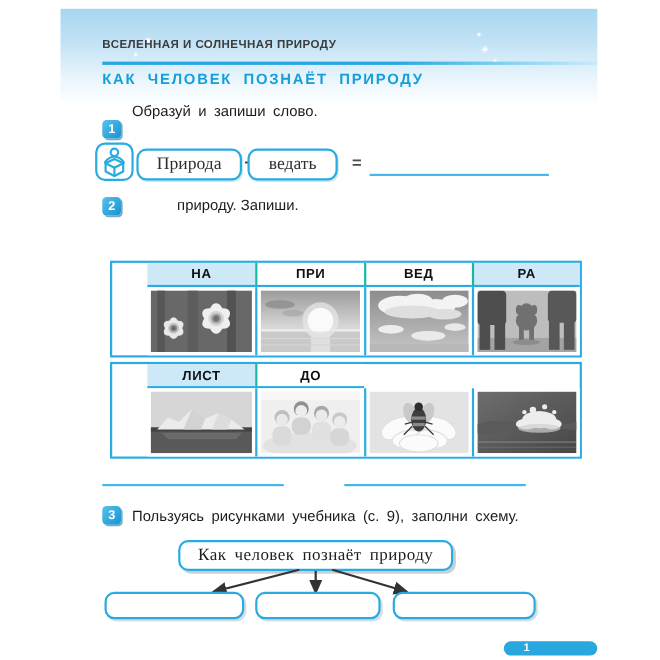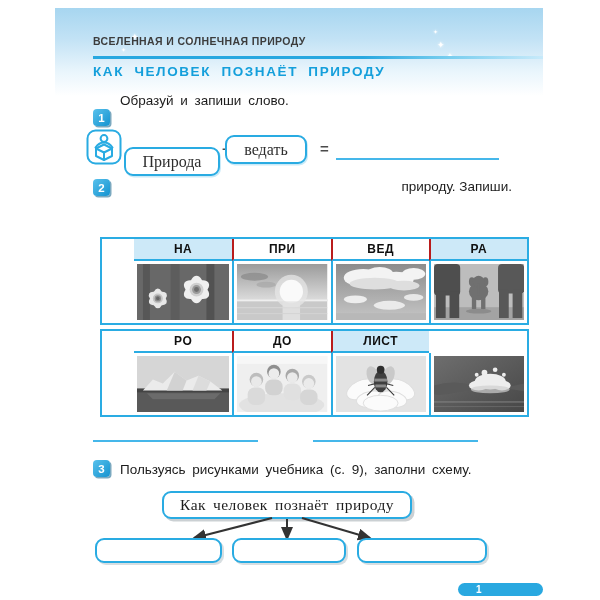--- a/index.html
+++ b/index.html
@@ -25,25 +25,25 @@
   .helper-icon{position:absolute;left:86px;top:129px;width:36px;height:36px;}
   .word-box{position:absolute;height:25px;border:2.5px solid #29abe2;border-radius:9px;background:#fff;
     display:flex;align-items:center;justify-content:center;
     font-family:"Liberation Serif",serif;font-size:16px;color:#2e2e2e;
     box-shadow:1px 1.5px 0 rgba(41,171,226,.25);}
   .op{position:absolute;font-size:15px;color:#4a4a4a;font-weight:bold;}
   .blank-line{position:absolute;height:0;border-bottom:2px solid #45b7ea;}
   
   .para{position:absolute;left:120px;top:177px;width:392px;font-size:13.5px;line-height:19.5px;color:#1c1c1c;}
   .para .jline{text-align:justify;text-align-last:justify;}
-  .para .jline-last{text-align:right;}
+  .para .jline-last{text-align:left;margin-left:41px;}
   
   .w-table{position:absolute;width:393px;border:2px solid #2aace3;background:#fff;padding-left:32px;}
   .w-row{display:grid;grid-template-columns:repeat(4,1fr);}
-  .hdr-cell{height:20px;border-bottom:2px solid #2aace3;border-left:2px solid #b91c1c;
+  .hdr-cell{height:20px;border-bottom:2px solid #2aace3;border-left:2px solid #14b8a6;
     display:flex;align-items:center;justify-content:center;
     font-size:12px;font-weight:bold;color:#101010;letter-spacing:.5px;background:#fff;}
   .hdr-cell:first-child{border-left:none;}
   .hdr-cell.hl{background:#cde9f8;}
   .img-cell{height:62px;border-left:2px solid #2aace3;padding:3px;box-sizing:border-box;display:flex;background:#fff;}
   .img-cell:first-child{border-left:none;}
   .img-cell svg{width:100%;height:100%;}
   
   .scheme-top-box{position:absolute;left:162px;top:491px;width:246px;height:24px;
     border:2.5px solid #29abe2;border-radius:9px;background:#fff;
@@ -85,21 +85,21 @@
       <rect x="1.5" y="1.5" width="33" height="33" rx="8" fill="#ffffff" stroke="#29abe2" stroke-width="2"></rect>
       <g stroke="#29abe2" stroke-width="2" fill="none" stroke-linecap="round" stroke-linejoin="round">
         <circle cx="18" cy="9.5" r="3.4"></circle>
         <path d="M9.5 18.5 Q13 13.5 18 13.5 Q23 13.5 26.5 18.5"></path>
         <path d="M18 15.5 L26 19.5 L18 23.5 L10 19.5 Z"></path>
         <path d="M10 19.5 L10 27 L18 31 L26 27 L26 19.5"></path>
         <path d="M18 23.5 L18 31"></path>
       </g>
     </svg>
   </div>
-  <div class="word-box" style="left:124px;top:147px;width:92px;">Природа</div>
+  <div class="word-box" style="left:124px;top:135px;width:92px;">Природа</div>
   <div class="op" style="left:222px;top:140px;">+</div>
   <div class="word-box" style="left:225px;top:135px;width:78px;">ведать</div>
   <div class="op" style="left:320px;top:140px;">=</div>
   <div class="blank-line" style="left:336px;top:158px;width:163px;"></div>
 
   <div class="badge" style="left:93px;top:179px;">
     <span>2</span>
   </div>
   <div class="para">
     <div class="jline-last">природу. Запиши.</div>
@@ -206,23 +206,22 @@
               <rect x="48.5" y="34" width="4.5" height="12"></rect>
           </g>
           <ellipse cx="46" cy="48" rx="13" ry="2.5" fill="#8c8c8c"></ellipse>
         </svg>
       </div>
     </div>
   </div>
 
   <div class="w-table" style="left:100px;top:329px;">
     <div class="w-row">
-      <div class="hdr-cell">РО</div>
+      <div class="hdr-cell hl">ЛИСТ</div>
       <div class="hdr-cell">ДО</div>
-      <div class="hdr-cell hl">ЛИСТ</div>
     </div>
     <div class="w-row">
       <div class="img-cell">
         <svg viewBox="0 0 93 57" preserveAspectRatio="none">
           <rect width="93" height="57" fill="#d6d6d6"></rect>
           <rect y="34" width="93" height="23" fill="#595959"></rect>
           <rect y="33" width="93" height="4" fill="#444444"></rect>
           <polygon points="6,35 16,24 26,28 38,16 50,25 62,20 74,26 86,35" fill="#ebebeb"></polygon>
           <polygon points="38,16 50,25 46,35 30,35" fill="#d2d2d2"></polygon>
           <polygon points="62,20 74,26 70,35 56,35" fill="#dcdcdc"></polygon>

